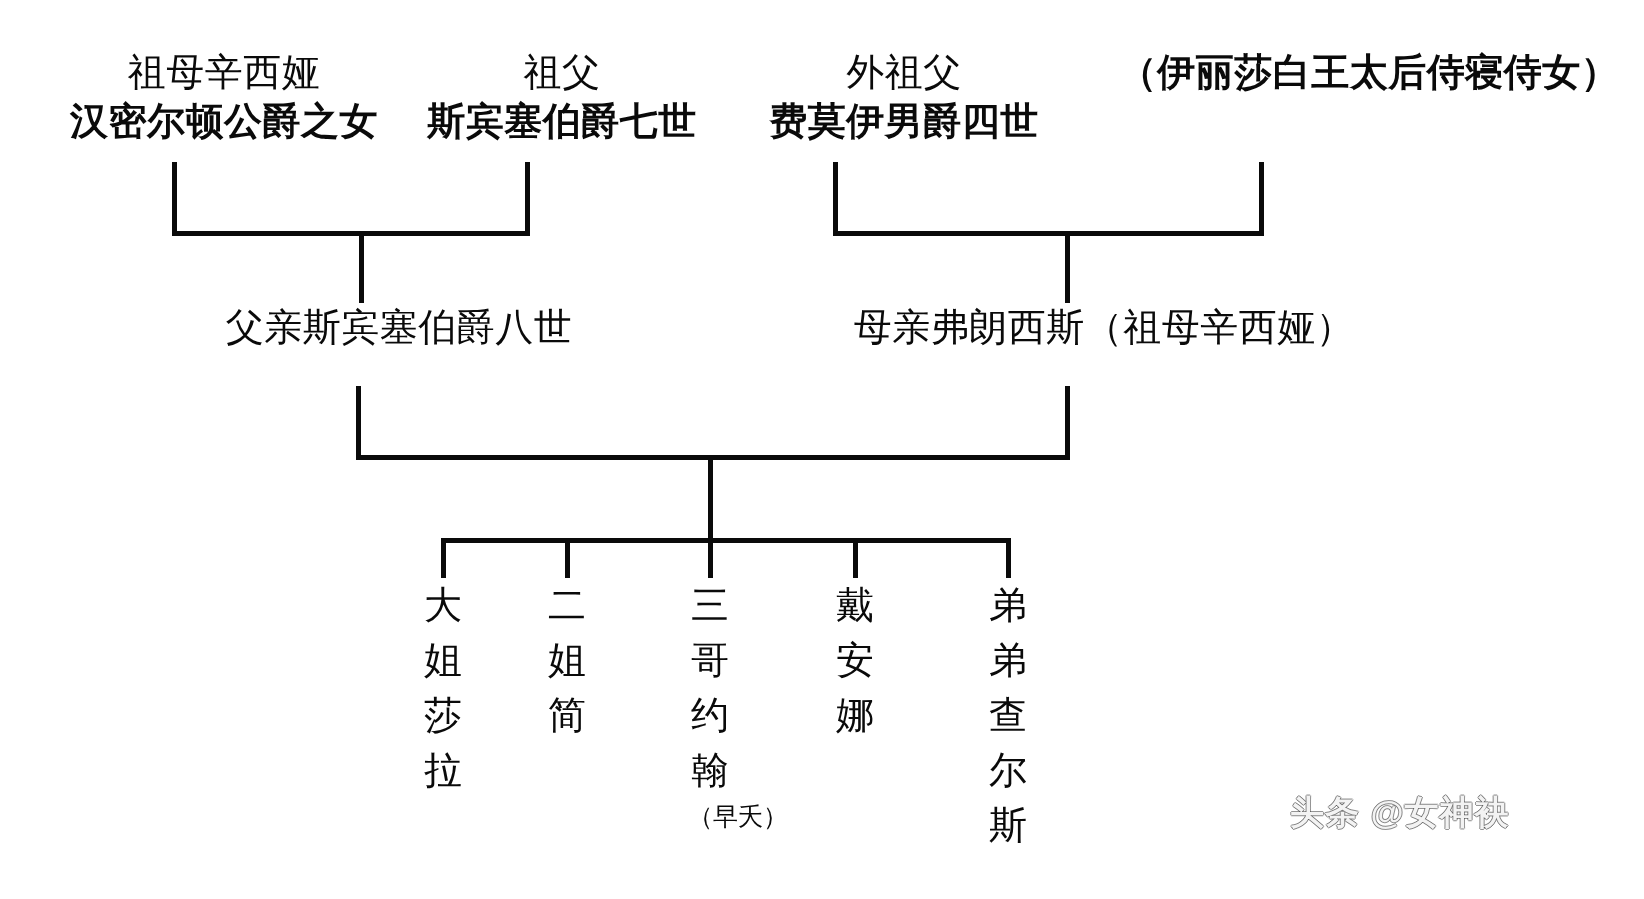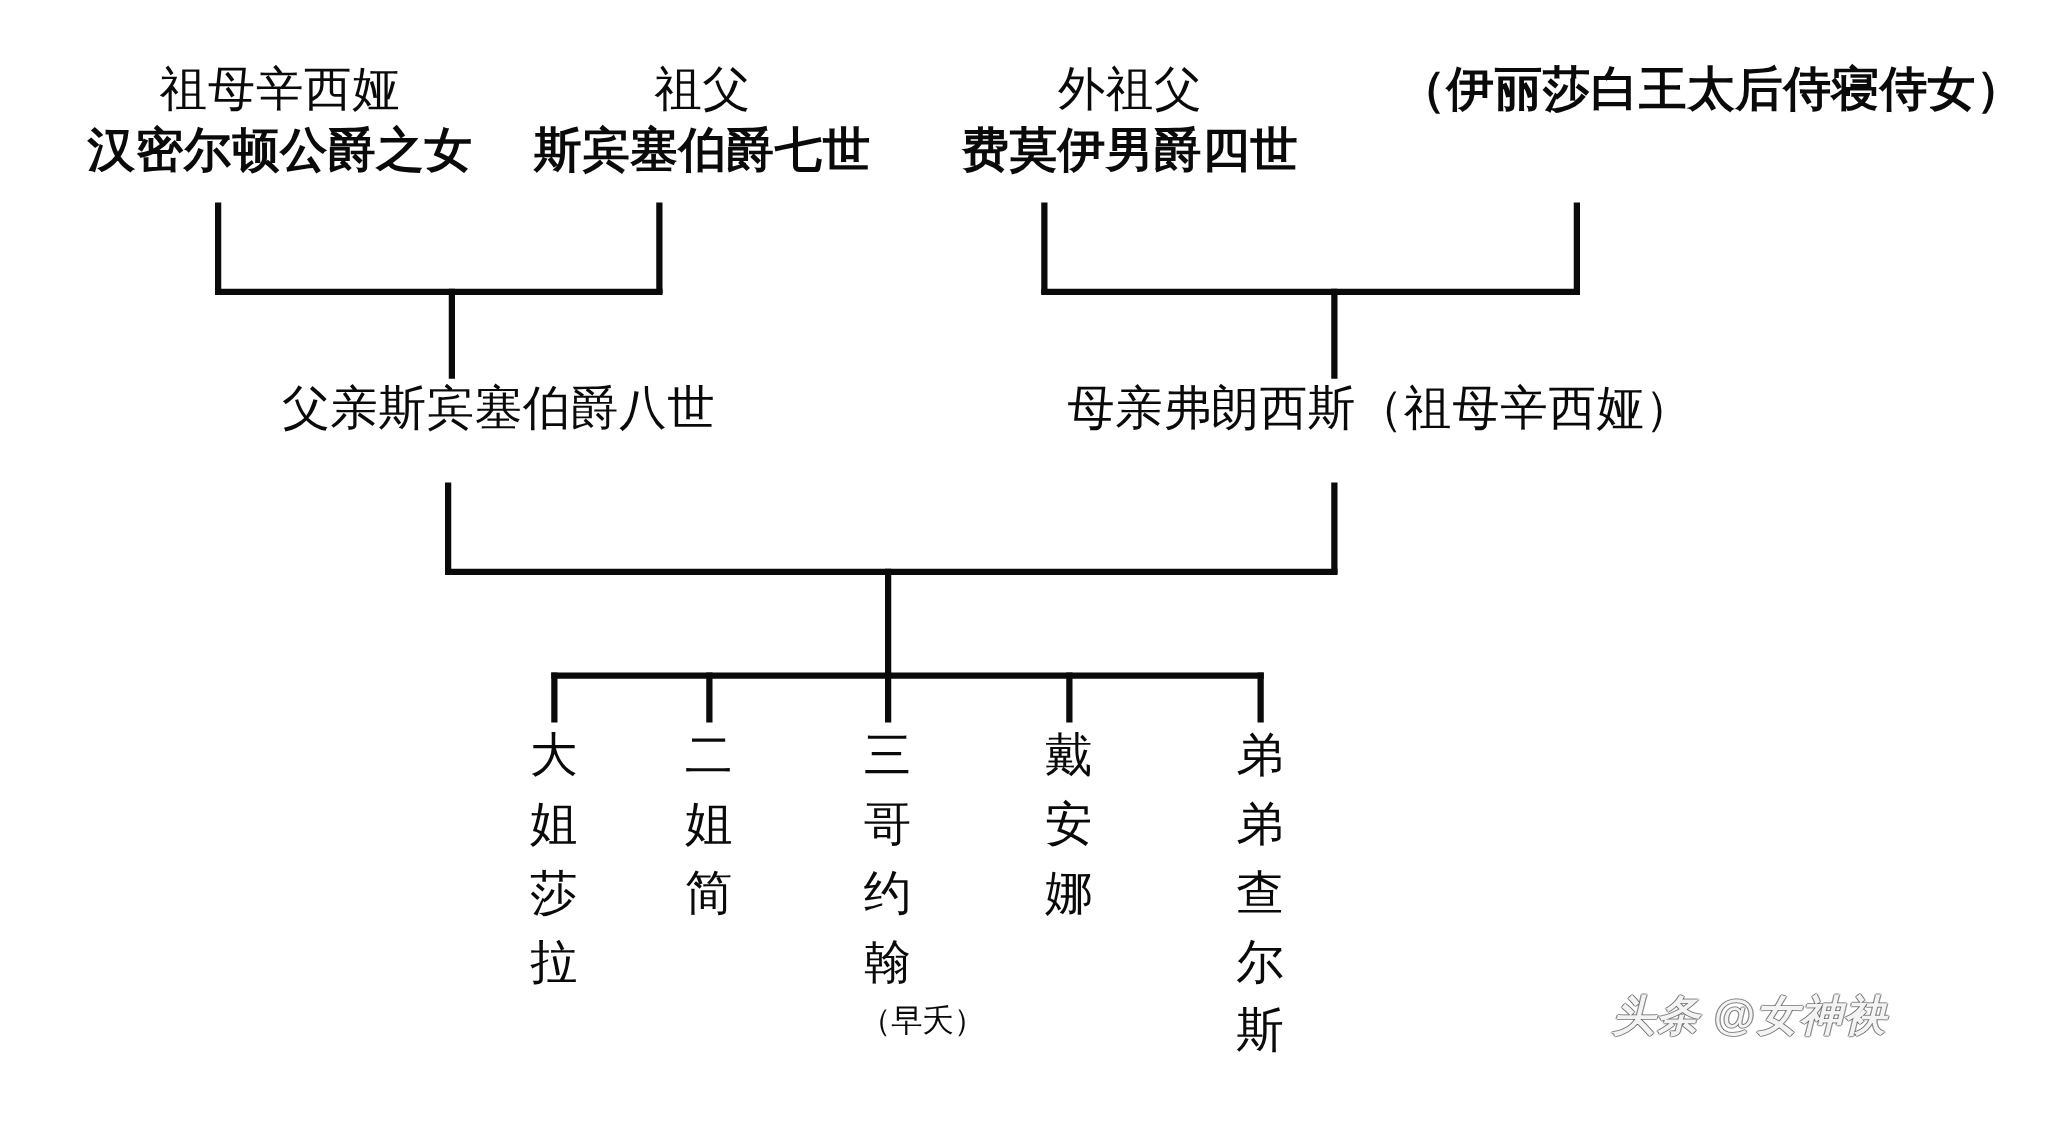--- a/index.html
+++ b/index.html
@@ -157,15 +157,15 @@
   </div>
 
   <div class="child" style="left:978px; top:578px;">
     <span class="ch">弟</span>
     <span class="ch">弟</span>
     <span class="ch">查</span>
     <span class="ch">尔</span>
     <span class="ch">斯</span>
   </div>
 
-  <div class="watermark" style="left:1290px; top:790px;font-style:italic;">头条 @女神袂</div>
+  <div class="watermark" style="left:1290px; top:790px;">头条 @女神袂</div>
 
 </div>
 
 </body></html>

